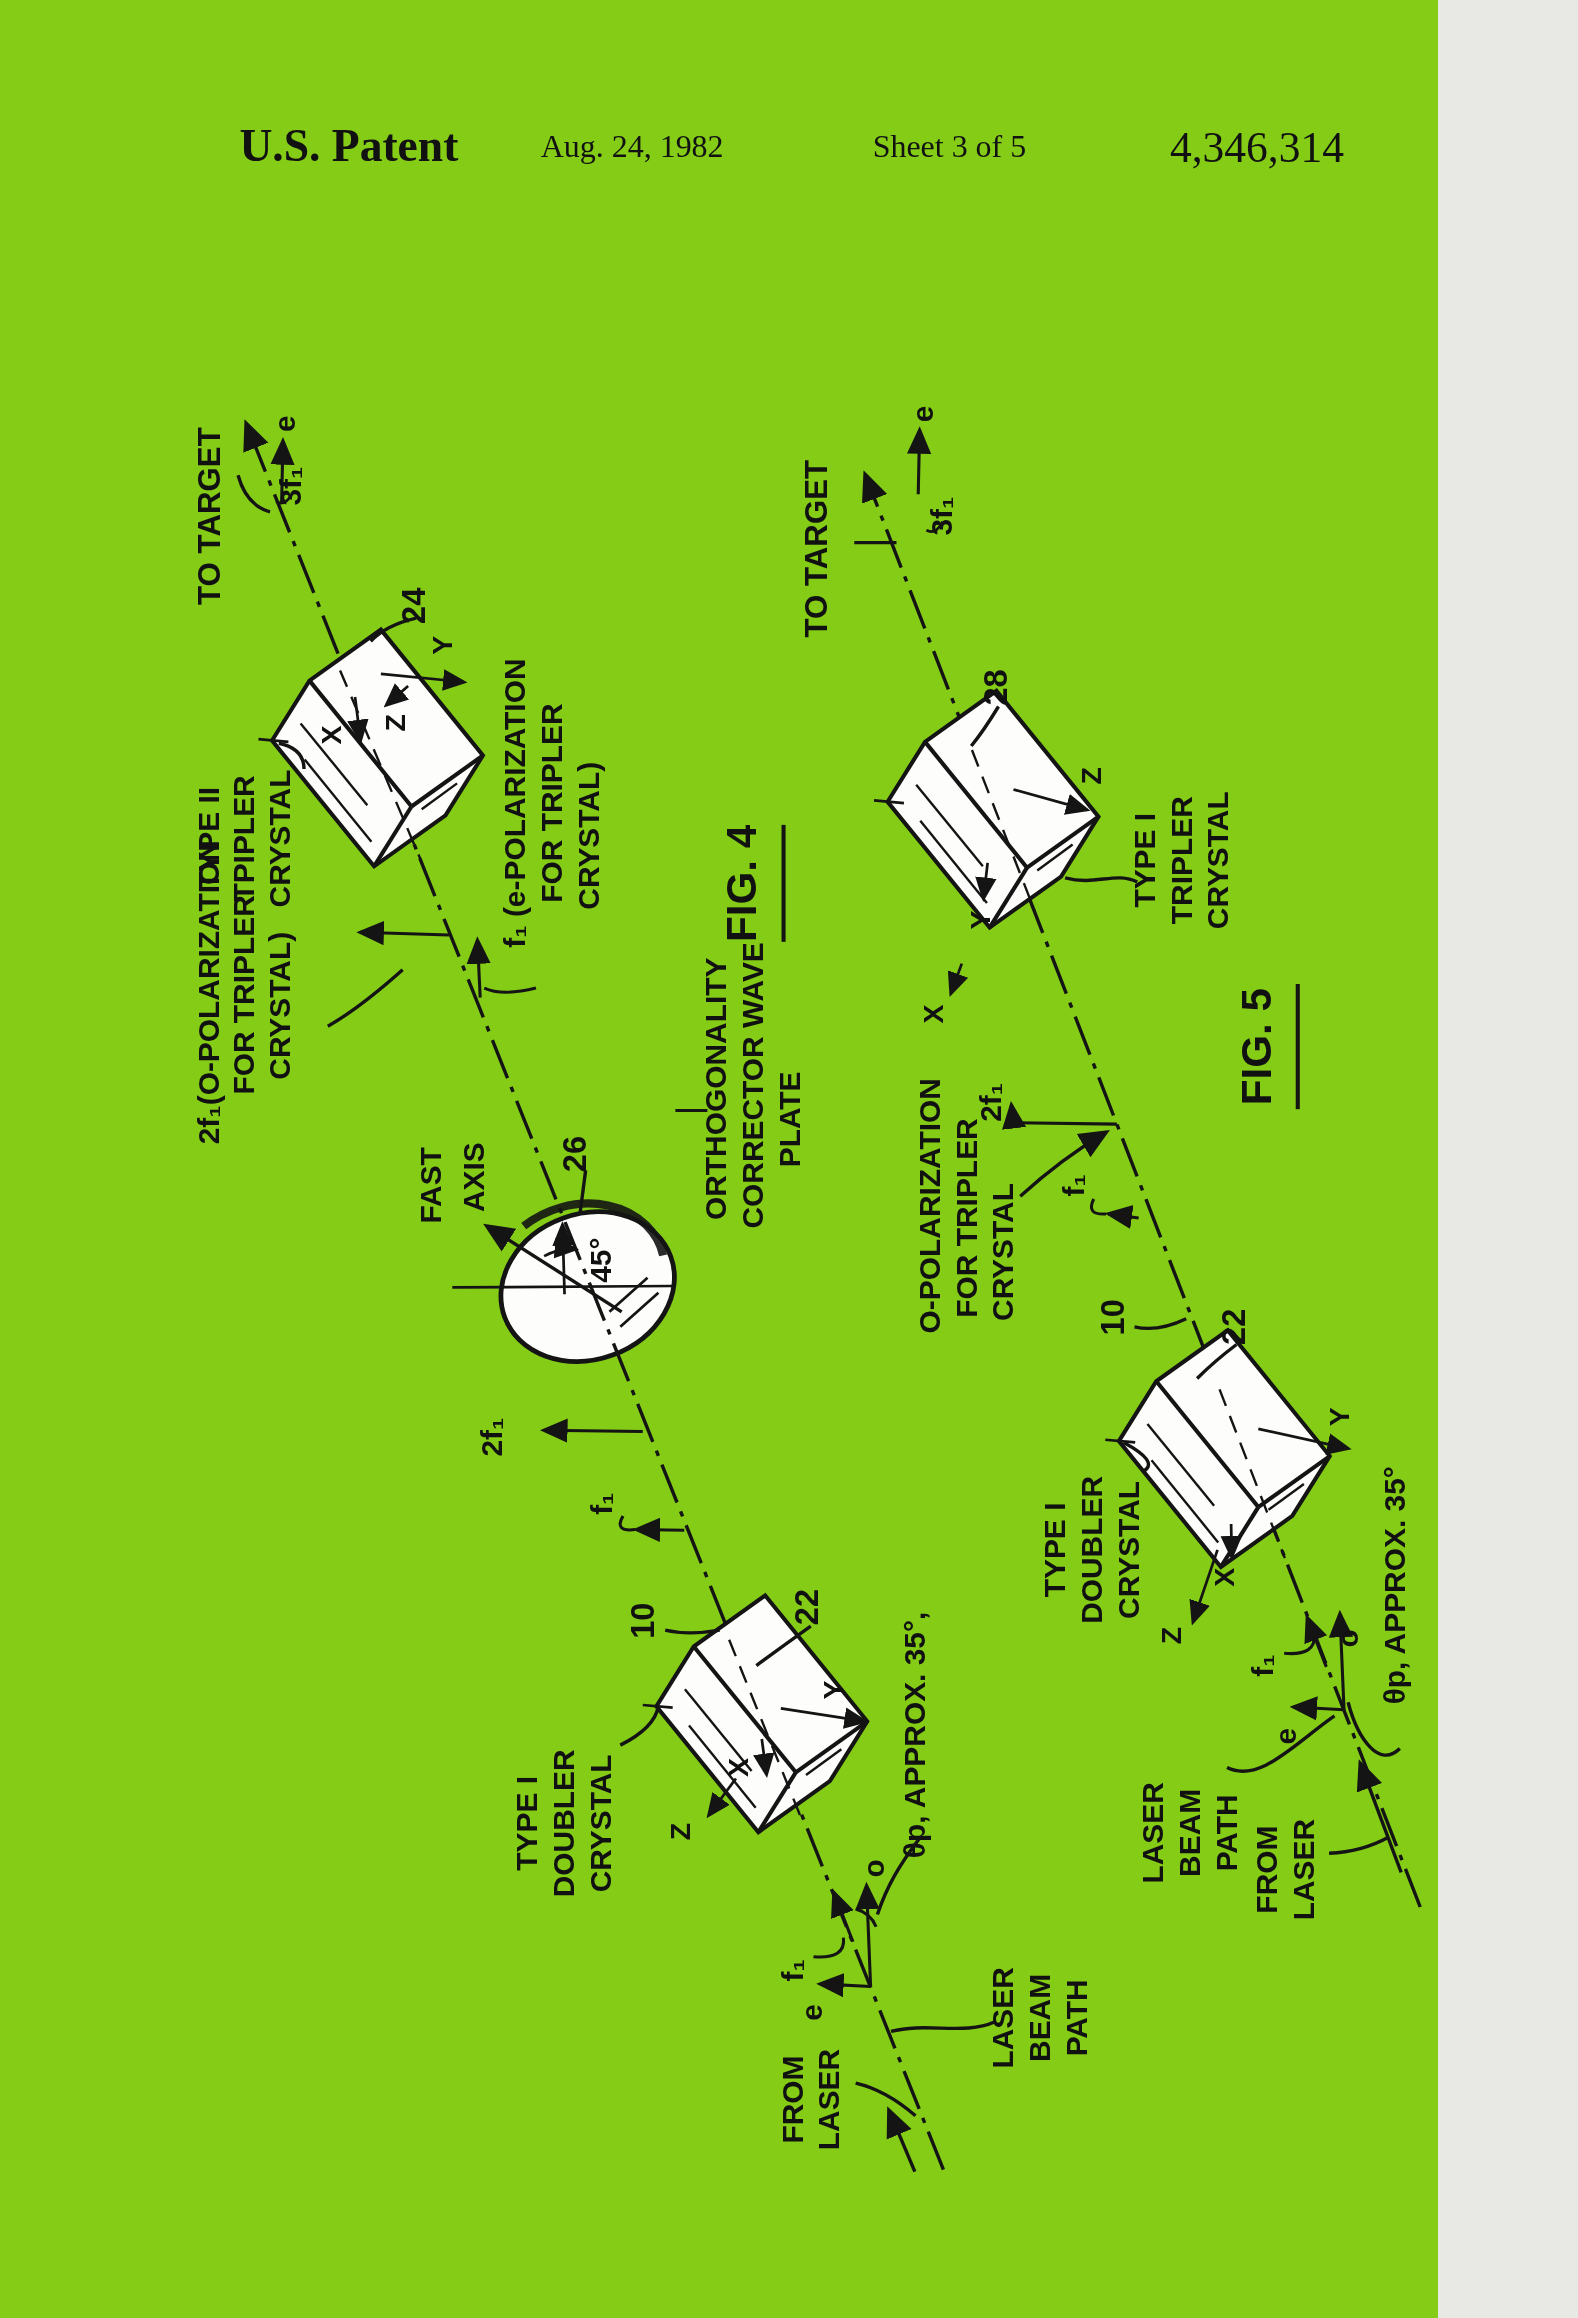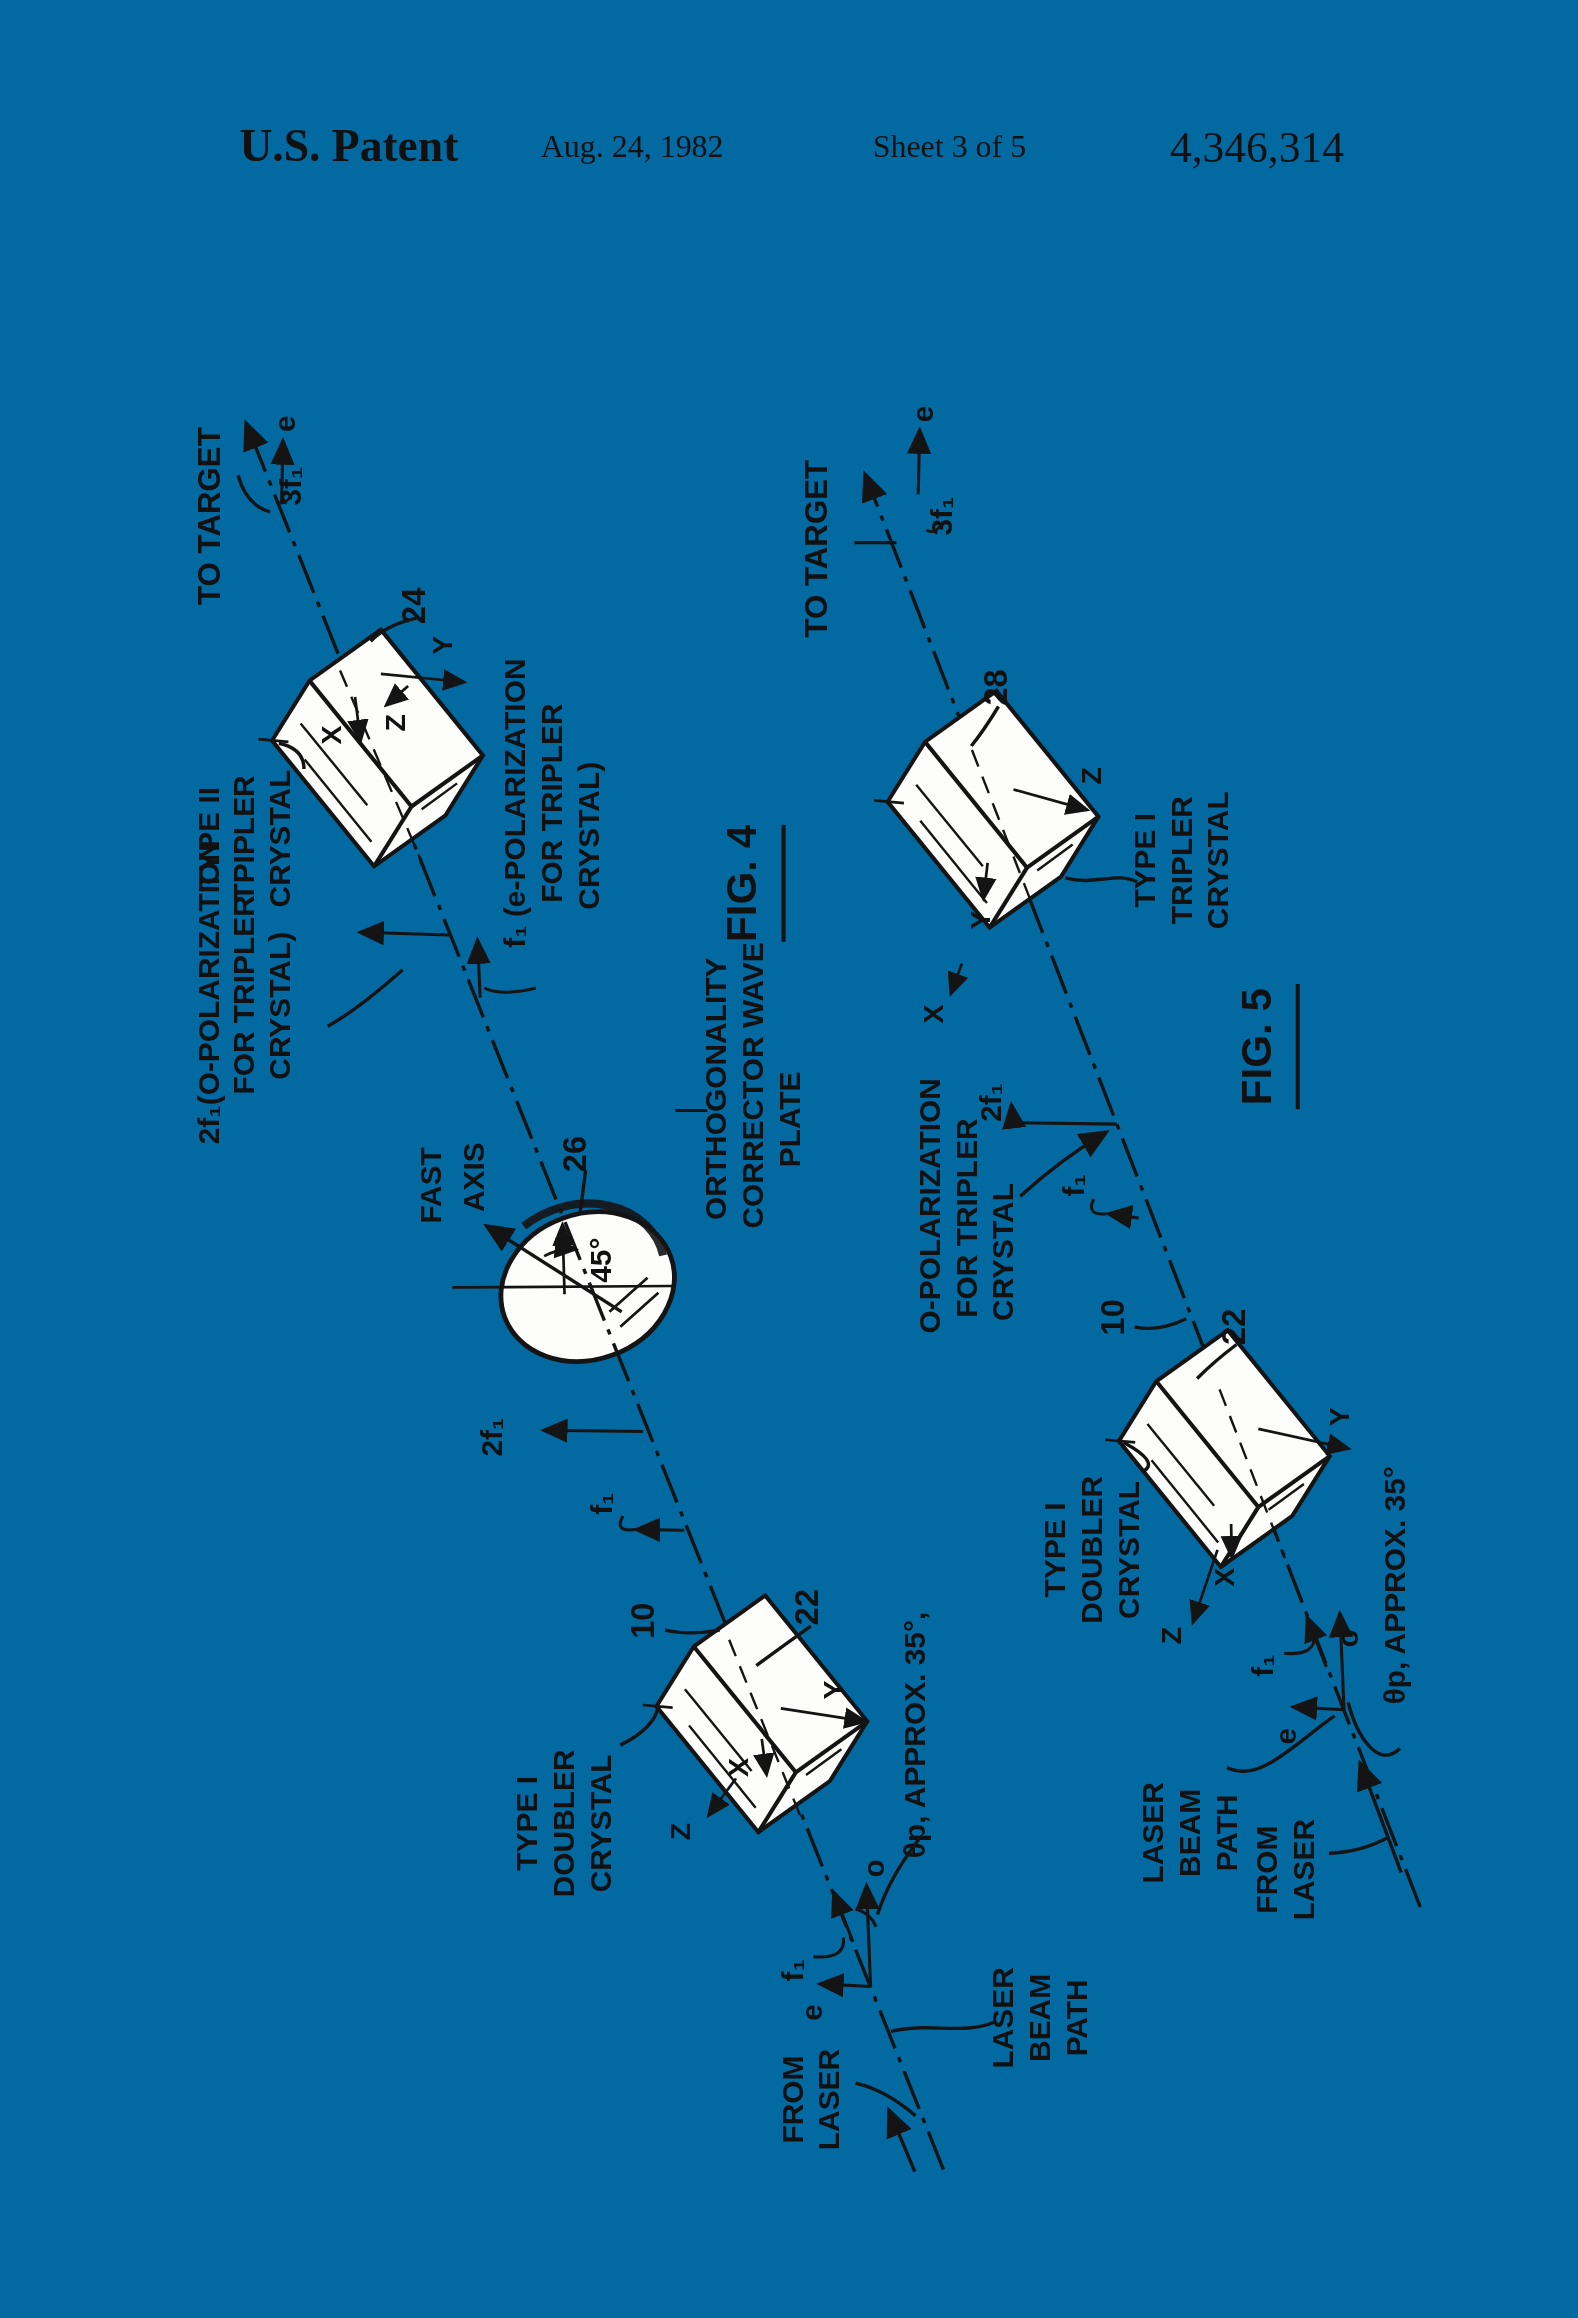--- a/index.html
+++ b/index.html
@@ -1,16 +1,16 @@
 <!DOCTYPE html>
 <html style="font-size:11px"><head>
 <meta charset="utf-8">
 <style>
   html,body{margin:0;padding:0;background:#e8e8e4;}
-  .page{position:relative;width:1578px;height:2319px;background:#0369a1;font-family:"Liberation Sans","DejaVu Sans",sans-serif;overflow:hidden;}
+  .page{position:relative;width:1438px;height:2319px;background:#84cc16;font-family:"Liberation Sans","DejaVu Sans",sans-serif;overflow:hidden;}
   svg{position:absolute;left:0;top:0;}
   svg text{fill:#111;}
   .hdr{font-family:"Liberation Serif","DejaVu Serif",serif;}
   .lbl{font-family:"Liberation Sans","DejaVu Sans",sans-serif;font-weight:bold;}
   .ln{stroke:#141414;fill:none;}
   .box{fill:#fdfdfb;stroke:#141414;}
 </style>
 </head>
 <body>
 

